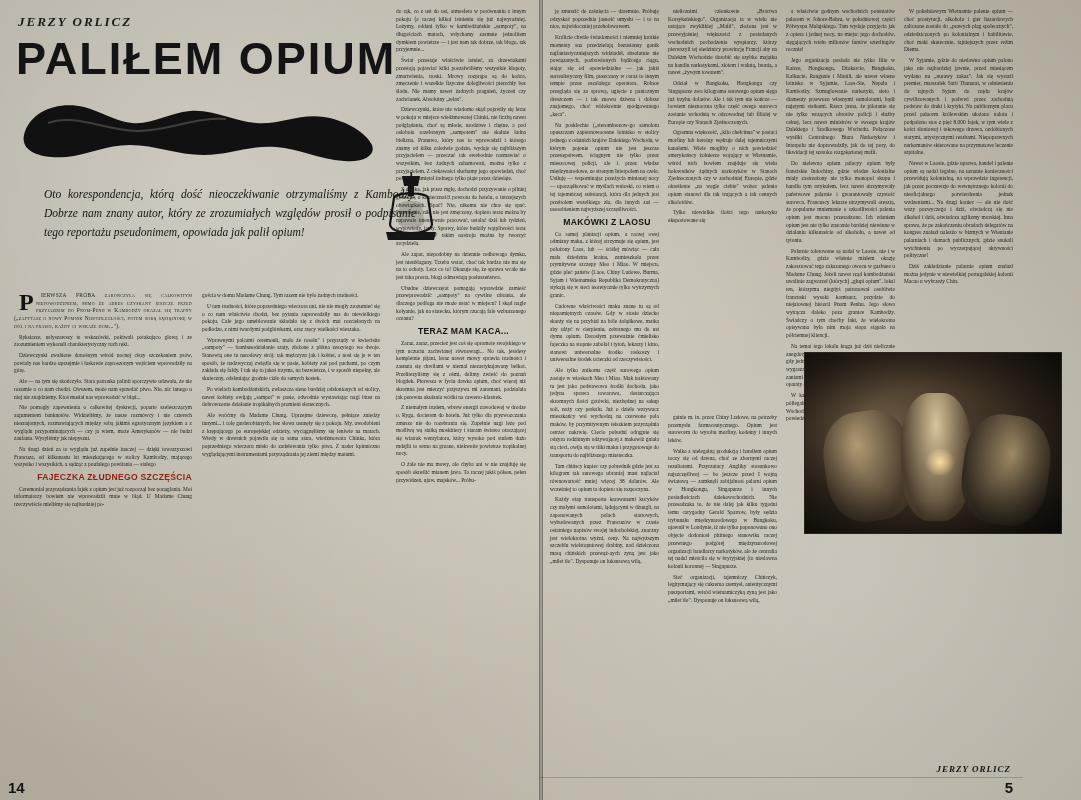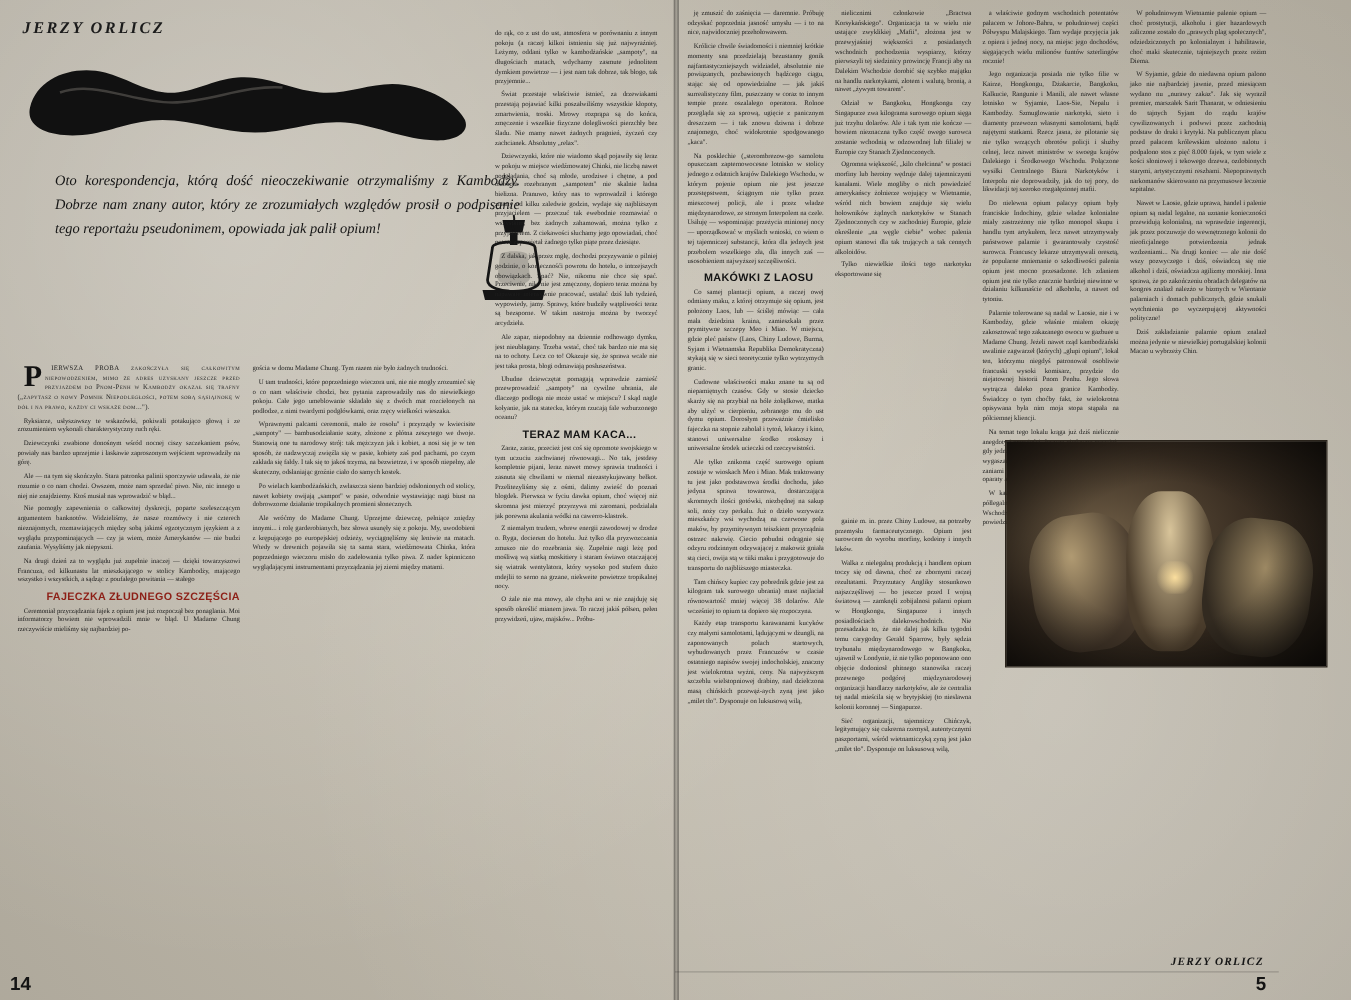--- a/index.html
+++ b/index.html
@@ -104,21 +104,21 @@
     line-height:18px;
     padding:1px 2px 0 0;
     color:#121212;
   }
   .smallcaps{font-variant:small-caps;letter-spacing:.3px;}
 
   
   .lower-left{position:absolute;left:14px;top:292px;width:368px;}
   .lower-left .cols{gap:10px;}
   .lower-left .col{width:178px;}
-  .right-stack{position:absolute;left:396px;top:24px;width:130px;}
+  .right-stack{position:absolute;left:396px;top:8px;width:130px;}
   .right-stack .col{width:130px;}
 
   
   .rp-cols{position:absolute;left:10px;top:8px;right:10px;display:flex;gap:9px;}
   .rp-col{width:124px;font-size:5.4px;line-height:1.42;text-align:justify;color:#1d1d1d;}
   .rp-col p{margin:0 0 3.2px 0;text-indent:5px;}
 
   
   .photo{
     position:absolute;
@@ -157,20 +157,21 @@
 </head>
 <body>
 
 <div class="page">
   <div class="spread">
 
     <div class="sheet left">
       <div class="inner">
 
         <div class="byline">JERZY ORLICZ</div>
+        <h1 class="title">PALIŁEM OPIUM</h1>
 
         <div class="headart">
           <svg class="blob" viewBox="0 0 360 76" preserveAspectRatio="none">
             <path d="M6,44 C12,20 40,10 66,16 C82,20 96,30 114,32 C134,34 150,22 172,20
                      C196,18 214,30 238,32 C262,34 282,22 306,26 C330,30 348,42 354,54
                      C358,64 346,72 326,70 C300,68 282,58 258,56 C232,54 212,64 186,64
                      C158,64 138,54 112,54 C88,54 70,64 48,66 C26,68 2,62 6,44 Z" fill="#111111"></path>
             <path d="M30,32 C58,22 88,40 120,40 C150,40 176,26 208,28" fill="none" stroke="#cfc9bb" stroke-width="2" opacity=".25"></path>
           </svg>
         </div>

